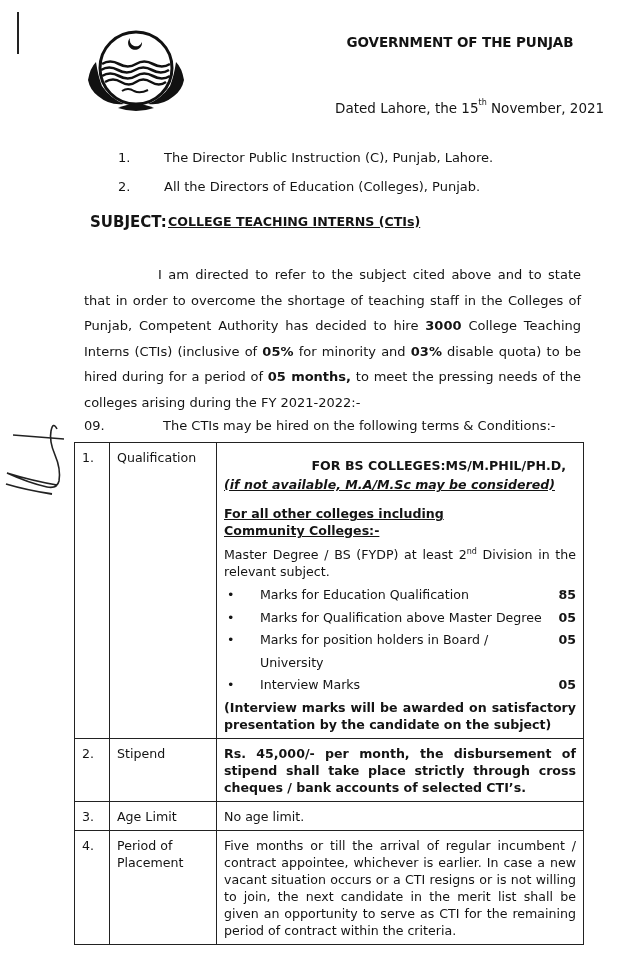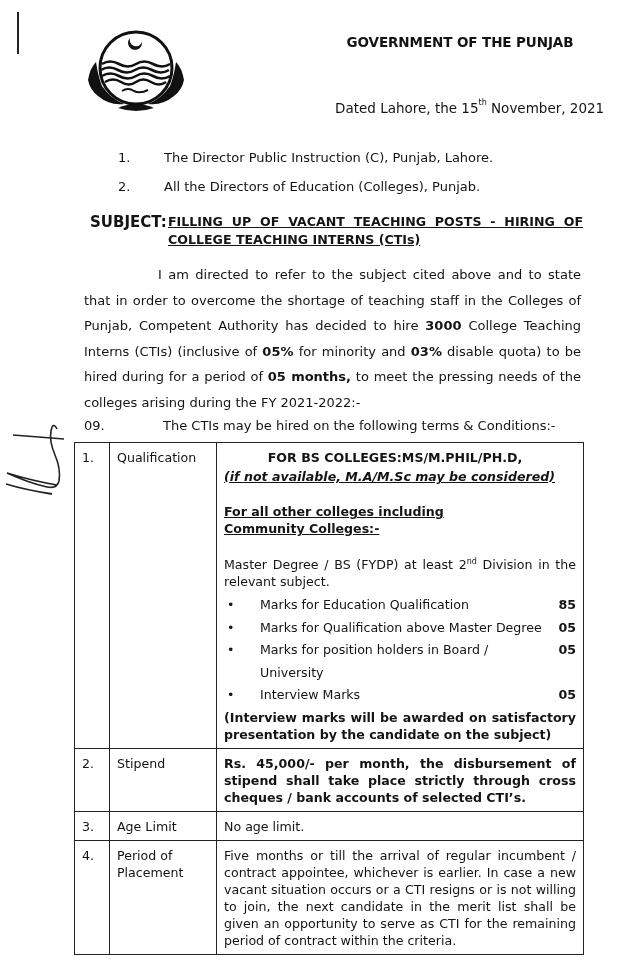--- a/index.html
+++ b/index.html
@@ -22,23 +22,23 @@
   .para { left:84px; top:262px; width:497px; font-size:13px; line-height:25.5px; text-align:justify; }
   .para .indent { display:inline-block; width:74px; }
   .p2 { left:84px; top:418px; font-size:13px; }
   .p2 .txt { position:absolute; left:79px; white-space:nowrap; }
   .sig { left:0px; top:385px; width:70px; height:110px; }
   table.terms { position:absolute; left:74px; top:442px; width:510px; border-collapse:collapse;
                 font-size:12.6px; }
   table.terms td { border:1.5px solid #222; vertical-align:top; padding:6px 7px 5px 7px; line-height:17px; }
   td.c1 { width:20px; }
   td.c2 { width:92px; }
-  .bs-line { display:flex; justify-content:center; font-weight:bold; }
+  .bs-line { display:flex; justify-content:flex-end; font-weight:bold;margin-top:8px; }
   .ital { font-style:italic; text-decoration:underline; font-weight:bold; }
-  .uh { font-weight:bold; text-decoration:underline; margin-top:18px; }
+  .uh { font-weight:bold; text-decoration:underline; margin-top:12px; }
   .just { text-align:justify; }
   ul.marks { list-style:none; margin:4px 0 2px 0; padding:0; }
   ul.marks li { display:flex; line-height:22.5px; }
   ul.marks .dot { width:25px; padding-left:3px; }
   ul.marks .lbl { flex:1;margin-left:8px; }
   ul.marks .val { font-weight:bold; width:22px; text-align:right; }
   .note { font-weight:bold; text-align:justify; }
   .stip { font-weight:bold; text-align:justify; }
 </style>
 </head>
@@ -63,21 +63,20 @@
   <div class="bold">GOVERNMENT OF THE PUNJAB</div>
 </div>
 
 <div class="abs dated"><span>Dated Lahore, the 15</span><sup>th</sup><span> November, 2021</span></div>
 
 <div class="abs addr" style="top:150px;"><span class="num">1.</span><span>The Director Public Instruction (C), Punjab, Lahore.</span></div>
 <div class="abs addr" style="top:179px;"><span class="num">2.</span><span>All the Directors of Education (Colleges), Punjab.</span></div>
 
 <div class="abs subjlbl">SUBJECT:</div>
 <div class="abs subjtxt">
-  <span style="display:block">FILLING UP OF VACANT TEACHING POSTS - HIRING OF</span>
   <span class="l2">COLLEGE TEACHING INTERNS (CTIs)</span>
 </div>
 
 <div class="abs para"><span class="indent"></span><span>I am directed to refer to the subject cited above and to state that in order to overcome the shortage of teaching staff in the Colleges of Punjab, Competent Authority has decided to hire </span><b>3000</b><span> College Teaching Interns (CTIs) (inclusive of </span><b>05%</b><span> for minority and </span><b>03%</b><span> disable quota) to be hired during for a period of </span><b>05 months,</b><span> to meet the pressing needs of the colleges arising during the FY 2021-2022:-</span></div>
 
 <div class="abs p2"><span>09.</span><span class="txt">The CTIs may be hired on the following terms &amp; Conditions:-</span></div>
 
 <svg class="abs sig" viewBox="0 0 70 110">
   <path d="M13 50 L64 54" stroke="#222" stroke-width="1.6" fill="none"></path>
   <path d="M57 44 q-4 -8 -6 2 q-2 10 4 24 q6 14 4 26 q-2 8 -12 6 q-18 -4 -40 -14 q26 8 50 12" stroke="#222" stroke-width="1.6" fill="none"></path>
@@ -89,21 +88,21 @@
       <tr>
     <td class="c1">1.</td>
     <td class="c2">Qualification</td>
     <td>
       <div class="bs-line">
             <span>FOR BS COLLEGES:</span>
             <span style="margin-right:10px">MS/M.PHIL/PH.D,</span>
           </div>
       <div class="ital" style="margin-top:2px">(if not available, M.A/M.Sc may be considered)</div>
       <div class="uh" style="width:300px">For all other colleges including Community Colleges:-</div>
-      <div class="just" style="margin-top:16px"><span>Master Degree / BS (FYDP) at least 2</span><sup style="font-size:8px">nd</sup><span> Division in the relevant subject.</span></div>
+      <div class="just" style="margin-top:4px"><span>Master Degree / BS (FYDP) at least 2</span><sup style="font-size:8px">nd</sup><span> Division in the relevant subject.</span></div>
       <ul class="marks">
         <li>
               <span class="dot">•</span>
               <span class="lbl">Marks for Education Qualification</span>
               <span class="val">85</span>
             </li>
         <li>
               <span class="dot">•</span>
               <span class="lbl">Marks for Qualification above Master Degree</span>
               <span class="val">05</span>

